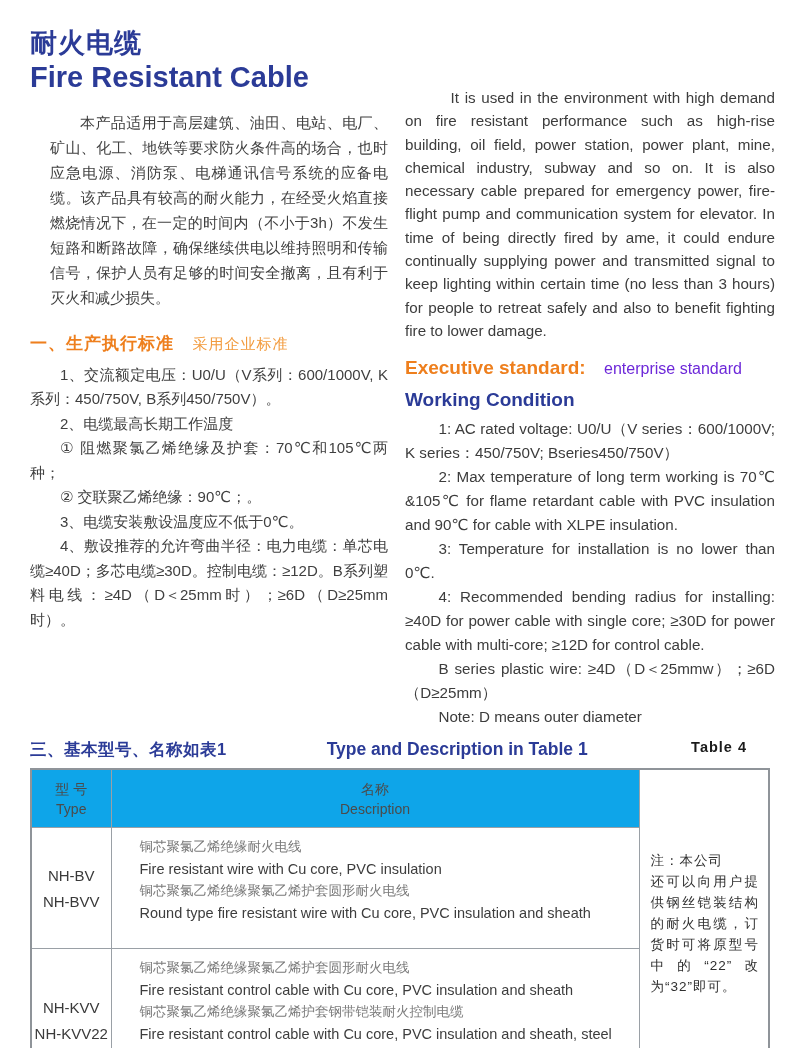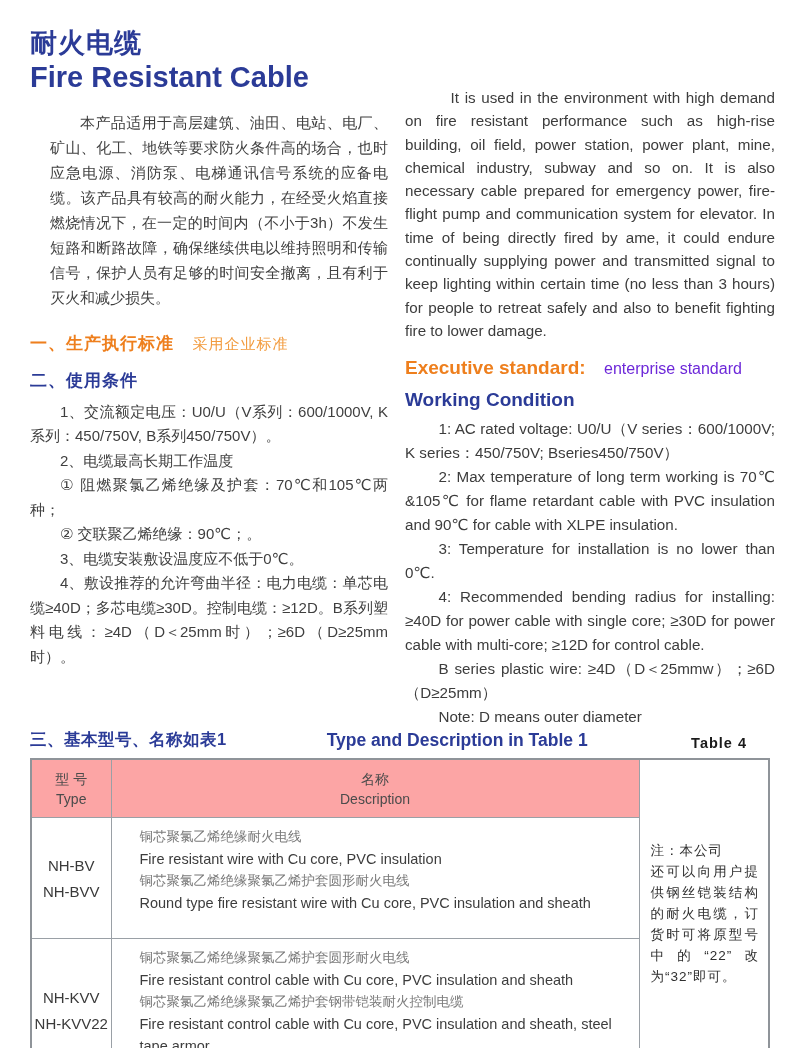--- a/index.html
+++ b/index.html
@@ -43,32 +43,32 @@
   .h-exec-val { font-size: 16px; color: #6d28d9; margin-left: 14px; }
   .h-working { margin-top: 10px; font-size: 19px; font-weight: bold; color: #2b3b97; }
 
   .en-item {
     margin: 0; font-size: 15.2px; line-height: 24px; color: #3c3c3c;
     text-align: justify; text-indent: 2.2em;
   }
   .en-items { margin-top: 6px; }
 
   
-  .table-head-row { display: flex; align-items: flex-end; }
+  .table-head-row { display: flex; margin-top: 10px; }
   .sec3-cn { font-size: 16.5px; font-weight: bold; color: #2b3b97; letter-spacing: 0.5px; }
   .sec3-en { font-size: 17.5px; font-weight: bold; color: #2b3b97; margin-left: 100px; }
   .table-label { font-size: 14.5px; font-weight: bold; color: #1a1a1a; margin-left: auto; margin-right: 28px; letter-spacing: 1px; }
 
   table.main {
     margin-top: 7px; border-collapse: collapse; table-layout: fixed;
     width: 738px; border: 2px solid #8f9499;
   }
   table.main th, table.main td { border: 1px solid #9aa0a6; }
   th.hdr {
-    background: #fca5a5; font-weight: normal; font-size: 14px; color: #4b4b4b;
+    background: #0ea5e9; font-weight: normal; font-size: 14px; color: #4b4b4b;
     height: 55px; text-align: center; line-height: 20px; vertical-align: middle;
   }
   td.type-cell { text-align: center; vertical-align: middle; font-size: 15px; color: #3a3a3a; }
   td.type-cell .t { margin: 9px 0; }
   td.desc-cell { vertical-align: middle; padding: 8px 10px 24px 28px; }
   .d-cn { font-size: 13.5px; color: #7a7a7a; line-height: 22px; }
   .d-en { font-size: 14.5px; color: #3d3d3d; line-height: 22px; }
   td.notes-cell { vertical-align: top; padding: 80px 9px 0 11px; }
   .note-cn { font-size: 13.5px; color: #2f2f2f; line-height: 21px; letter-spacing: 1px; text-align: justify; }
 
@@ -85,21 +85,20 @@
       <div class="title-cn">耐火电缆</div>
       <div class="title-en">Fire Resistant Cable</div>
 
       <p class="intro-cn">本产品适用于高层建筑、油田、电站、电厂、矿山、化工、地铁等要求防火条件高的场合，也时应急电源、消防泵、电梯通讯信号系统的应备电缆。该产品具有较高的耐火能力，在经受火焰直接燃烧情况下，在一定的时间内（不小于3h）不发生短路和断路故障，确保继续供电以维持照明和传输信号，保护人员有足够的时间安全撤离，且有利于灭火和减少损失。</p>
 
       <div class="h-orange-row">
         <span class="h-orange">一、生产执行标准</span>
         <span class="h-orange-val">采用企业标准</span>
       </div>
 
-      <div class="h-blue">二、使用条件</div>
 
       <div class="cn-items">
         <p class="cn-item">1、交流额定电压：U0/U（V系列：600/1000V, K系列：450/750V, B系列450/750V）。</p>
         <p class="cn-item">2、电缆最高长期工作温度</p>
         <p class="cn-item">① 阻燃聚氯乙烯绝缘及护套：70℃和105℃两种；</p>
         <p class="cn-item">② 交联聚乙烯绝缘：90℃；。</p>
         <p class="cn-item">3、电缆安装敷设温度应不低于0℃。</p>
         <p class="cn-item">4、敷设推荐的允许弯曲半径：电力电缆：单芯电缆≥40D；多芯电缆≥30D。控制电缆：≥12D。B系列塑料电线：≥4D（D＜25mm时）；≥6D（D≥25mm时）。</p>
       </div>
     </div>

